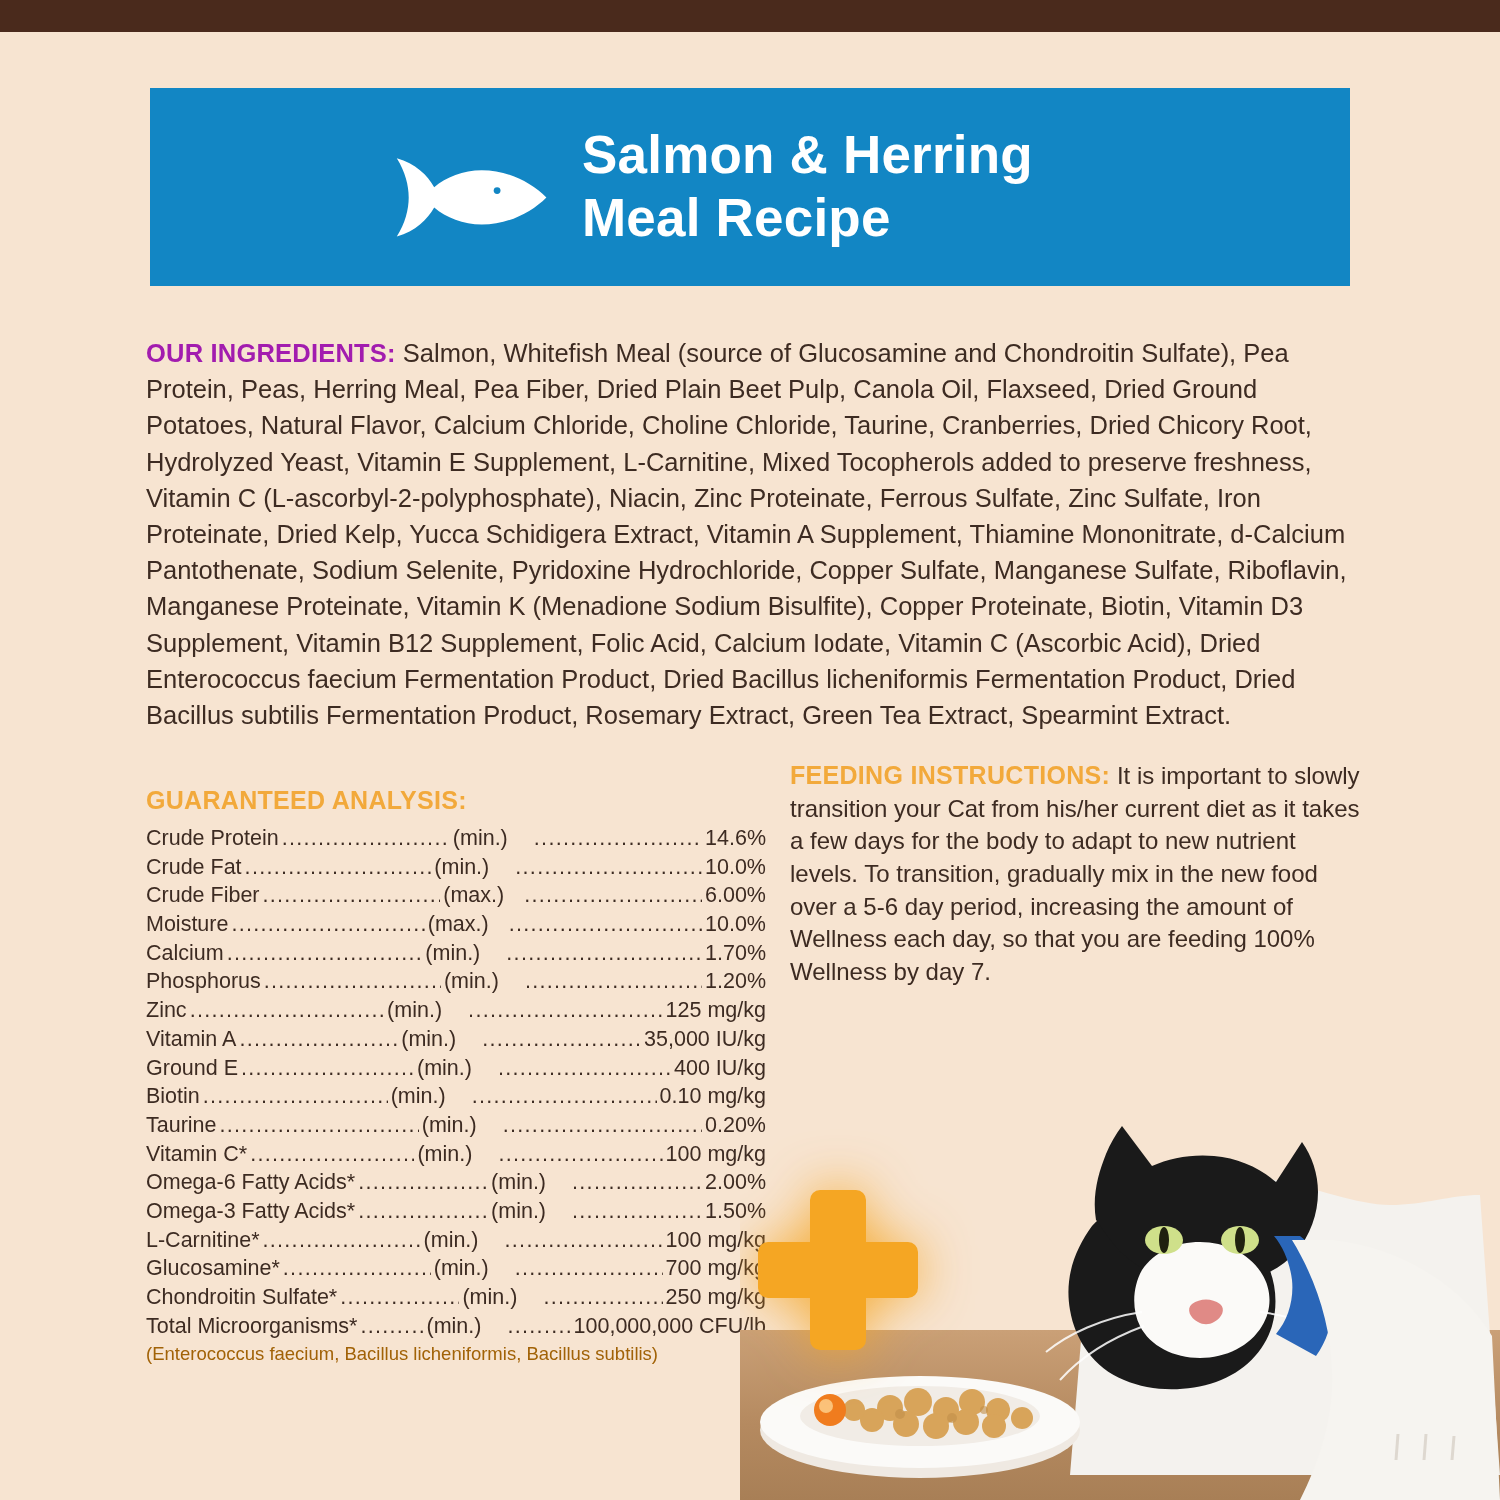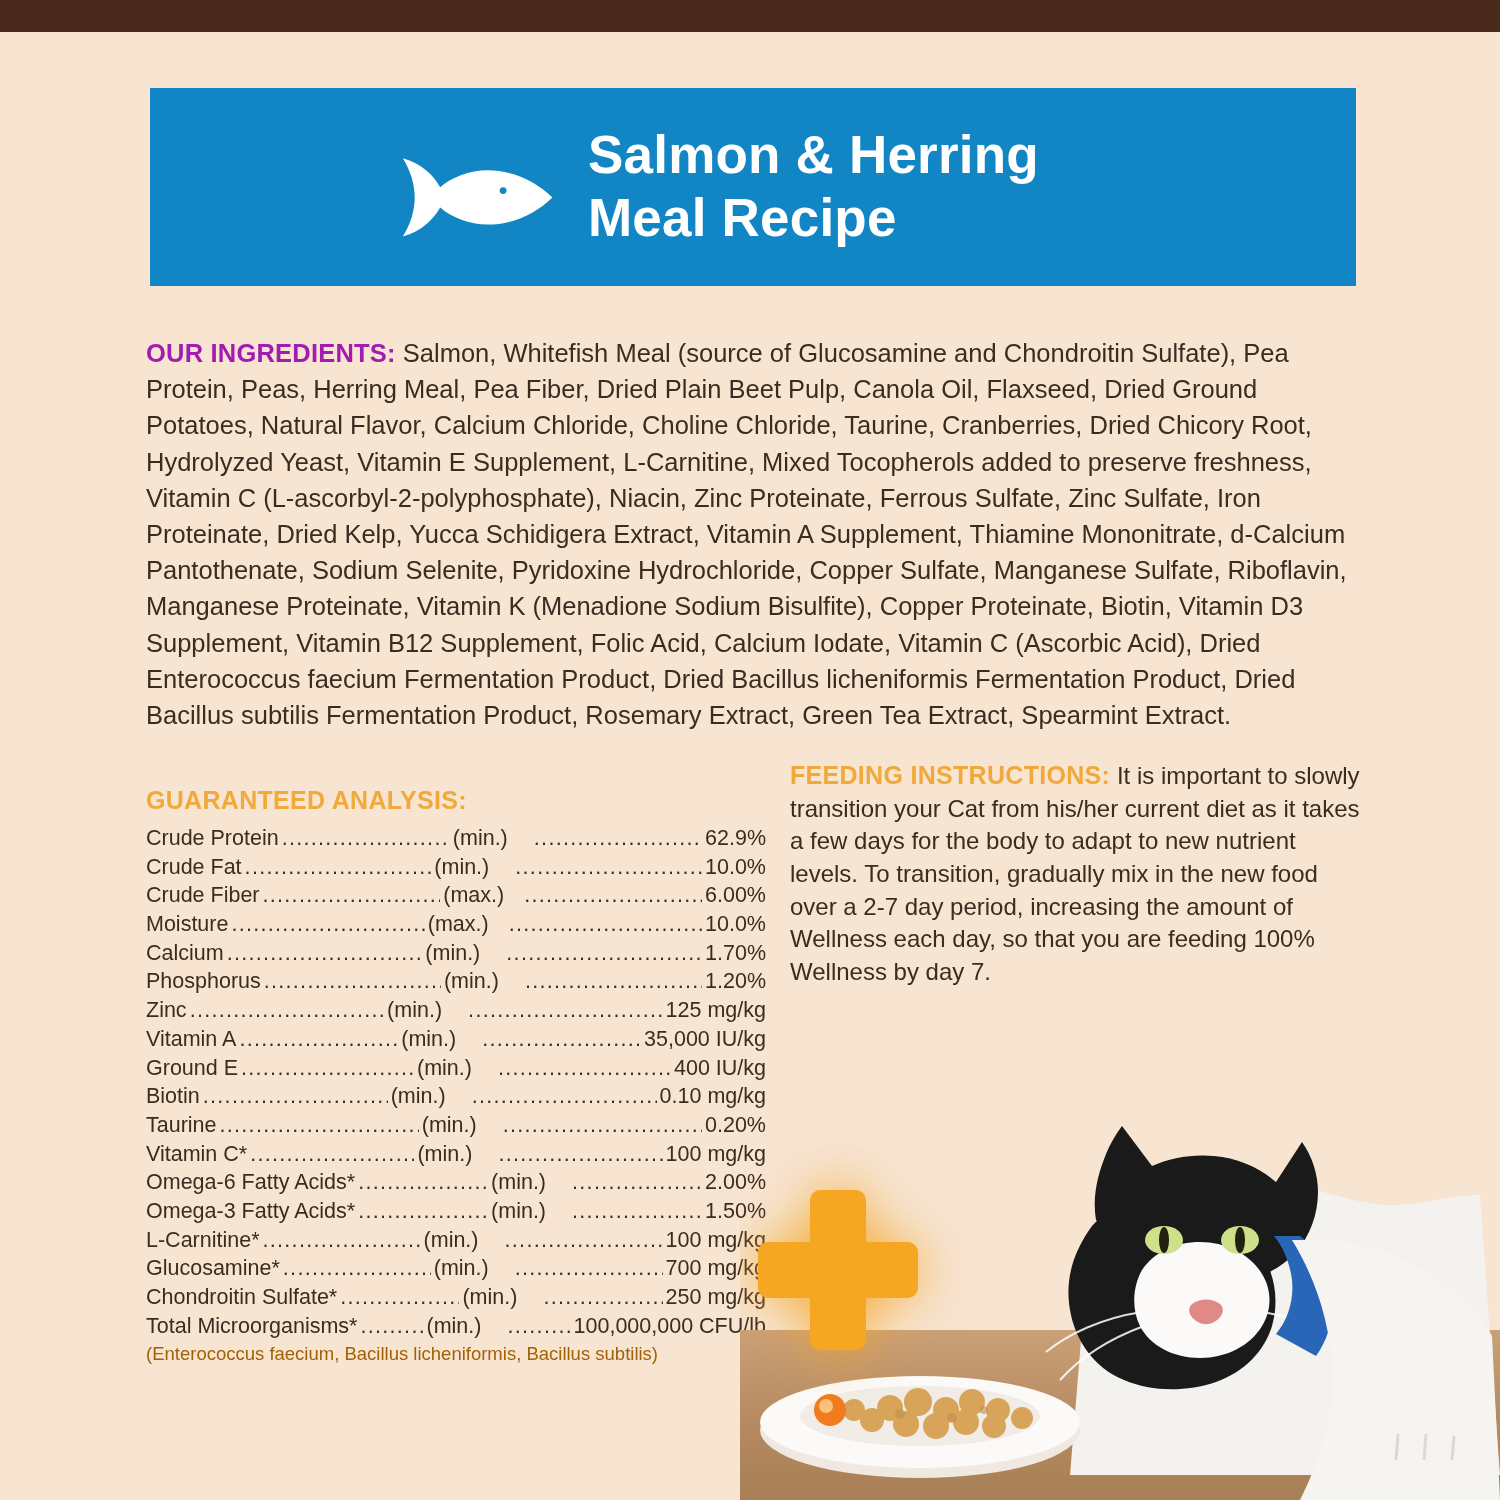--- a/index.html
+++ b/index.html
@@ -32,21 +32,20 @@
   
   .banner {
     position: absolute;
     top: 88px;
     left: 150px;
     width: 1200px;
     height: 198px;
     background: #1286c4;
     display: flex;
     align-items: center;
-    padding-left: 6px;
   }
   .fish-icon {
     width: 170px;
     margin-left: 240px;
     margin-top: 6px;
     flex: none;
   }
   .banner-title {
     color: #ffffff;
     font-size: 53px;
@@ -188,21 +187,21 @@
   </div>
 
   <div class="ga">
     <div class="ga-title">GUARANTEED ANALYSIS:</div>
     <div class="ga-list" id="ga-list">
         <div class="ga-row">
           <span class="ga-name">Crude Protein</span>
           <span class="ga-dots1">.....................................................................</span>
           <span class="ga-minmax">(min.)</span>
           <span class="ga-dots2">.....................................................................</span>
-          <span class="ga-val">62.9%</span>
+          <span class="ga-val">14.6%</span>
         </div>
         <div class="ga-row">
           <span class="ga-name">Crude Fat</span>
           <span class="ga-dots1">.....................................................................</span>
           <span class="ga-minmax">(min.)</span>
           <span class="ga-dots2">.....................................................................</span>
           <span class="ga-val">10.0%</span>
         </div>
         <div class="ga-row">
           <span class="ga-name">Crude Fiber</span>
@@ -316,21 +315,21 @@
           <span class="ga-dots2">.....................................................................</span>
           <span class="ga-val">100,000,000 CFU/lb</span>
         </div>
       </div>
     <div class="ga-note">(Enterococcus faecium, Bacillus licheniformis, Bacillus subtilis)</div>
   </div>
 
   <div class="fi">
     <div class="fi-body">
       <span class="fi-title">FEEDING INSTRUCTIONS:</span>
-      <span>It is important to slowly transition your Cat from his/her current diet as it takes a few days for the body to adapt to new nutrient levels. To transition, gradually mix in the new food over a 2-7 day period, increasing the amount of Wellness each day, so that you are feeding 100% Wellness by day 7.</span>
+      <span>It is important to slowly transition your Cat from his/her current diet as it takes a few days for the body to adapt to new nutrient levels. To transition, gradually mix in the new food over a 5-6 day period, increasing the amount of Wellness each day, so that you are feeding 100% Wellness by day 7.</span>
     </div>
   </div>
 
   <div class="photo">
     <div class="floor"></div>
     <svg class="scene" width="760" height="560" viewBox="0 0 760 560">
 
       <path fill="#f4f2ee" d="M350 290c30-40 90-60 150-55 60 5 110 30 150 30 35 0 60-10 90-10l20 280H330z"></path>
       <path fill="#1a1a1a" d="M352 286c-16 22-28 50-22 84 5 30 24 58 54 70 28 12 62 12 92 2 28-10 48-30 56-56 8-28 2-58-16-80-26-32-72-48-114-42-22 3-40 10-50 22z"></path>
 

